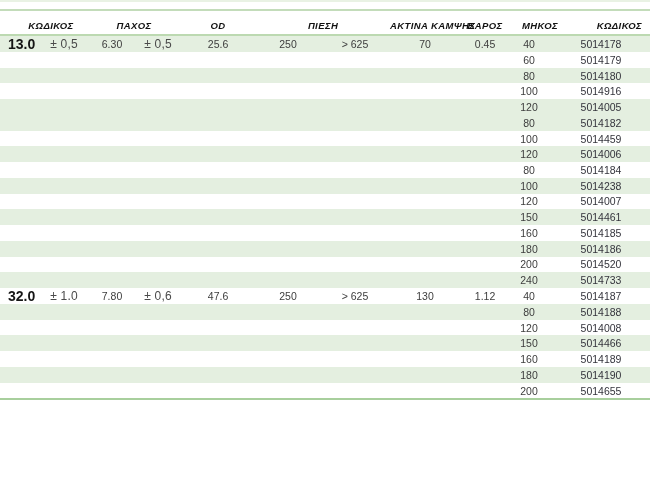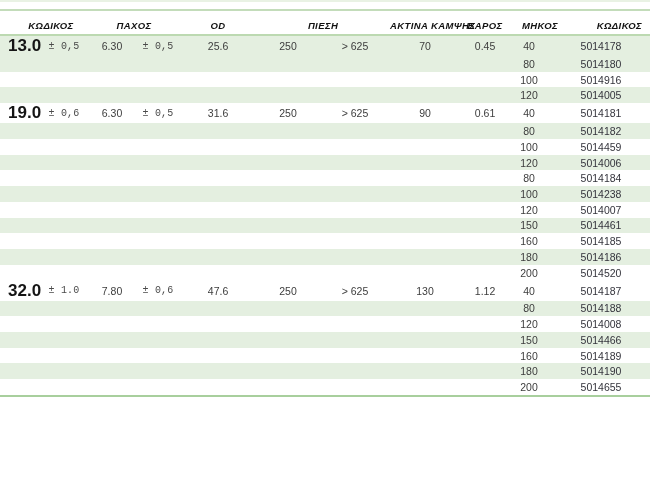--- a/index.html
+++ b/index.html
@@ -24,22 +24,22 @@
   thead th.h-code2{text-align:right;padding-right:8px;}
   tr.units td{
     font-size:10px;color:#333;text-align:center;padding:2px 0 7px 0;
   }
   .sep td{height:2px;background:#bcd9b1;padding:0;line-height:0;font-size:0;}
   tbody td{
     font-size:10.5px;color:#3d3d3d;height:15.74px;padding:0;
     text-align:center;white-space:nowrap;vertical-align:middle;
   }
   tbody tr.alt{background:#e4efe0;}
-  tbody td.size{text-align:left;padding-left:8px;font-weight:bold;color:#151515;font-size:17px;}
-  tbody td.tol{font-size:10px;color:#4a4a4a;letter-spacing:.2px;font-family:Liberation Mono, monospace;}
+  tbody td.size{text-align:left;padding-left:8px;font-weight:bold;color:#151515;font-size:14px;}
+  tbody td.tol{font-size:12px;color:#4a4a4a;letter-spacing:.2px;}
   tbody td.len{padding-right:12px;}
   tbody td.code{text-align:center;padding-right:8px;color:#34343c;}
   .bottomline{height:2px;background:#a8cf9d;}
 </style>
 </head>
 <body>
 
 <div class="page">
   <div class="topline-light"></div>
   <div class="topline"></div>
@@ -80,20 +80,33 @@
           <td class="num">6.30</td>
           <td class="tol">± 0,5</td>
           <td class="num">25.6</td>
           <td class="num">250</td>
           <td class="num">&gt; 625</td>
           <td class="num">70</td>
           <td class="num">0.45</td>
           <td class="len">40</td>
           <td class="code">5014178</td>
         </tr>
+        <tr>
+          <td class="size"></td>
+          <td class="tol"></td>
+          <td class="num"></td>
+          <td class="tol"></td>
+          <td class="num"></td>
+          <td class="num"></td>
+          <td class="num"></td>
+          <td class="num"></td>
+          <td class="num"></td>
+          <td class="len">60</td>
+          <td class="code">5014179</td>
+        </tr>
         <tr class="alt">
           <td class="size"></td>
           <td class="tol"></td>
           <td class="num"></td>
           <td class="tol"></td>
           <td class="num"></td>
           <td class="num"></td>
           <td class="num"></td>
           <td class="num"></td>
           <td class="num"></td>
@@ -119,33 +132,20 @@
           <td class="num"></td>
           <td class="tol"></td>
           <td class="num"></td>
           <td class="num"></td>
           <td class="num"></td>
           <td class="num"></td>
           <td class="num"></td>
           <td class="len">120</td>
           <td class="code">5014005</td>
         </tr>
-        <tr>
-          <td class="size">19.0</td>
-          <td class="tol">± 0,6</td>
-          <td class="num">6.30</td>
-          <td class="tol">± 0,5</td>
-          <td class="num">31.6</td>
-          <td class="num">250</td>
-          <td class="num">&gt; 625</td>
-          <td class="num">90</td>
-          <td class="num">0.61</td>
-          <td class="len">40</td>
-          <td class="code">5014181</td>
-        </tr>
         <tr class="alt">
           <td class="size"></td>
           <td class="tol"></td>
           <td class="num"></td>
           <td class="tol"></td>
           <td class="num"></td>
           <td class="num"></td>
           <td class="num"></td>
           <td class="num"></td>
           <td class="num"></td>
@@ -261,20 +261,33 @@
           <td class="tol"></td>
           <td class="num"></td>
           <td class="tol"></td>
           <td class="num"></td>
           <td class="num"></td>
           <td class="num"></td>
           <td class="num"></td>
           <td class="num"></td>
           <td class="len">200</td>
           <td class="code">5014520</td>
+        </tr>
+        <tr class="alt">
+          <td class="size"></td>
+          <td class="tol"></td>
+          <td class="num"></td>
+          <td class="tol"></td>
+          <td class="num"></td>
+          <td class="num"></td>
+          <td class="num"></td>
+          <td class="num"></td>
+          <td class="num"></td>
+          <td class="len">240</td>
+          <td class="code">5014733</td>
         </tr>
         <tr>
           <td class="size">32.0</td>
           <td class="tol">± 1.0</td>
           <td class="num">7.80</td>
           <td class="tol">± 0,6</td>
           <td class="num">47.6</td>
           <td class="num">250</td>
           <td class="num">&gt; 625</td>
           <td class="num">130</td>

